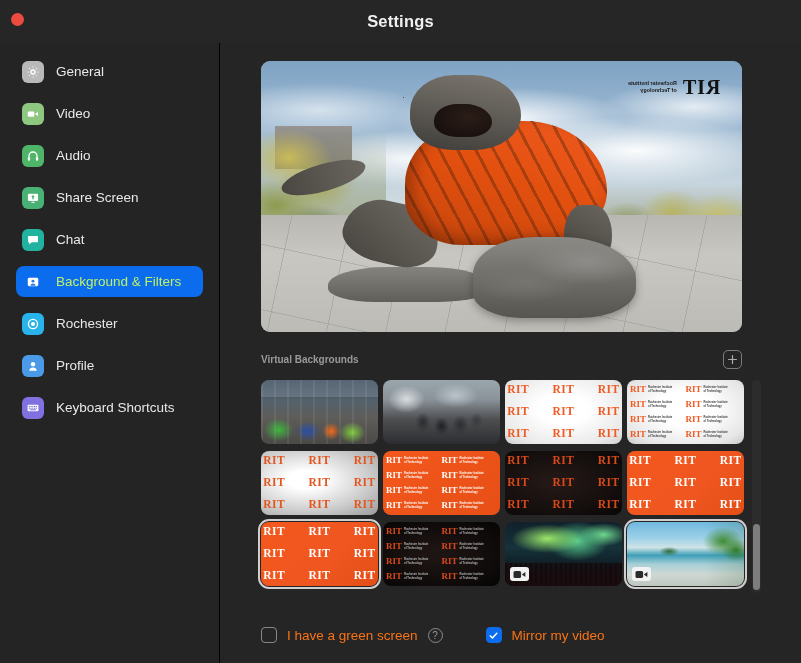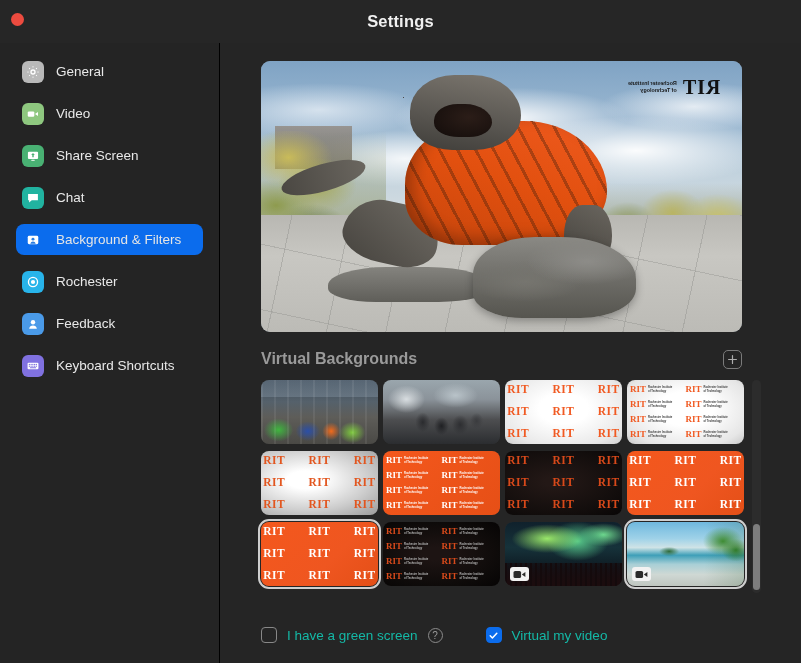--- a/index.html
+++ b/index.html
@@ -90,21 +90,21 @@
   }
   .nav-item.active .nav-icon {
     background: transparent !important;
   }
   .nav-icon svg { display: block; }
   .nav-label {
     font-size: 13.5px;
     color: #e8e8e8;
     white-space: nowrap;
   }
-  .nav-item.active .nav-label { color: #e5e5e5; }
+  .nav-item.active .nav-label { color: #bef264; }
 
   
   #main {
     position: relative;
     width: 581px;
     height: 620px;
     background: #252525;
     padding: 18px 46px 0 41px;
   }
 
@@ -297,21 +297,21 @@
   
   #vb-header {
     margin-top: 16px;
     width: 481px;
     height: 22px;
     display: flex;
     align-items: center;
     justify-content: space-between;
   }
   #vb-title {
-    font-size: 16px;
+    font-size: 10px;
     font-weight: bold;
     color: #9a9a9a;
   }
   #add-btn {
     width: 19px; height: 19px;
     border: 1px solid #7b7b7b;
     border-radius: 5px;
     display: flex;
     align-items: center;
     justify-content: center;
@@ -523,21 +523,21 @@
   .cbox.checked {
     background: #0b6ced;
     border-color: #0b6ced;
     display: flex;
     align-items: center;
     justify-content: center;
   }
   .cbox svg { display: block; }
   .opt-label {
     font-size: 13.5px;
-    color: #14b8a6;
+    color: #f97316;
     margin-left: 10px;
     white-space: nowrap;
   }
   #help-icon {
     width: 15px; height: 15px;
     border: 1.3px solid #8b8b8b;
     border-radius: 50%;
     margin-left: 10px;
     display: flex;
     align-items: center;
@@ -575,20 +575,30 @@
         <div class="nav-item">
           <span class="nav-icon" style="background: rgb(142, 199, 127);">
             <svg width="14" height="14" viewBox="0 0 16 16">
               <rect x="2" y="5" width="7.5" height="6" rx="1.4" fill="#fff"></rect>
               <path d="M10.3 8l3.4-2.2v4.4z" fill="#fff"></path>
             </svg>
           </span>
           <span class="nav-label">Video</span>
         </div>
         <div class="nav-item">
+          <span class="nav-icon" style="background: rgb(79, 181, 105);">
+            <svg width="14" height="14" viewBox="0 0 16 16">
+              <path d="M3.4 10.5V8a4.6 4.6 0 019.2 0v2.5" fill="none" stroke="#fff" stroke-width="1.5"></path>
+              <rect x="2.1" y="9.4" width="2.6" height="4" rx="1.2" fill="#fff"></rect>
+              <rect x="11.3" y="9.4" width="2.6" height="4" rx="1.2" fill="#fff"></rect>
+            </svg>
+          </span>
+          <span class="nav-label">Audio</span>
+        </div>
+        <div class="nav-item">
           <span class="nav-icon" style="background: rgb(73, 177, 115);">
             <svg width="14" height="14" viewBox="0 0 16 16">
               <rect x="2.2" y="3" width="11.6" height="8.4" rx="1.2" fill="#fff"></rect>
               <path d="M8 4.6l2.1 2.3H8.8v2.4H7.2V6.9H5.9z" fill="#49b173"></path>
               <rect x="6" y="12.2" width="4" height="1.2" rx=".6" fill="#fff"></rect>
             </svg>
           </span>
           <span class="nav-label">Share Screen</span>
         </div>
         <div class="nav-item">
@@ -618,21 +628,21 @@
           </span>
           <span class="nav-label">Rochester</span>
         </div>
         <div class="nav-item">
           <span class="nav-icon" style="background: rgb(74, 154, 232);">
             <svg width="14" height="14" viewBox="0 0 16 16">
               <circle cx="8" cy="6" r="2.5" fill="#fff"></circle>
               <path d="M3.6 13.4a4.5 4.5 0 018.8 0z" fill="#fff"></path>
             </svg>
           </span>
-          <span class="nav-label">Feedback</span>
+          <span class="nav-label">Profile</span>
         </div>
         <div class="nav-item">
           <span class="nav-icon" style="background: rgb(128, 113, 224);">
             <svg width="14" height="14" viewBox="0 0 16 16">
               <rect x="1.8" y="4.2" width="12.4" height="7.6" rx="1.2" fill="#fff"></rect>
               <g fill="#8071e0">
                 <rect x="3.2" y="5.6" width="1.3" height="1.3"></rect>
                 <rect x="5.2" y="5.6" width="1.3" height="1.3"></rect>
                 <rect x="7.2" y="5.6" width="1.3" height="1.3"></rect>
                 <rect x="9.2" y="5.6" width="1.3" height="1.3"></rect>
@@ -917,19 +927,19 @@
           <div id="help-icon">
             <span>?</span>
           </div>
         </div>
         <div class="opt" id="opt-mirror">
           <div class="cbox checked" id="cb-mirror">
             <svg width="11" height="11" viewBox="0 0 11 11">
               <path d="M2.2 5.8l2.2 2.2 4.4-4.8" fill="none" stroke="#fff" stroke-width="1.5" stroke-linecap="round" stroke-linejoin="round"></path>
             </svg>
           </div>
-          <div class="opt-label">Virtual my video</div>
+          <div class="opt-label">Mirror my video</div>
         </div>
       </div>
 
     </section>
   </div>
 </div>
 
 </body></html>

